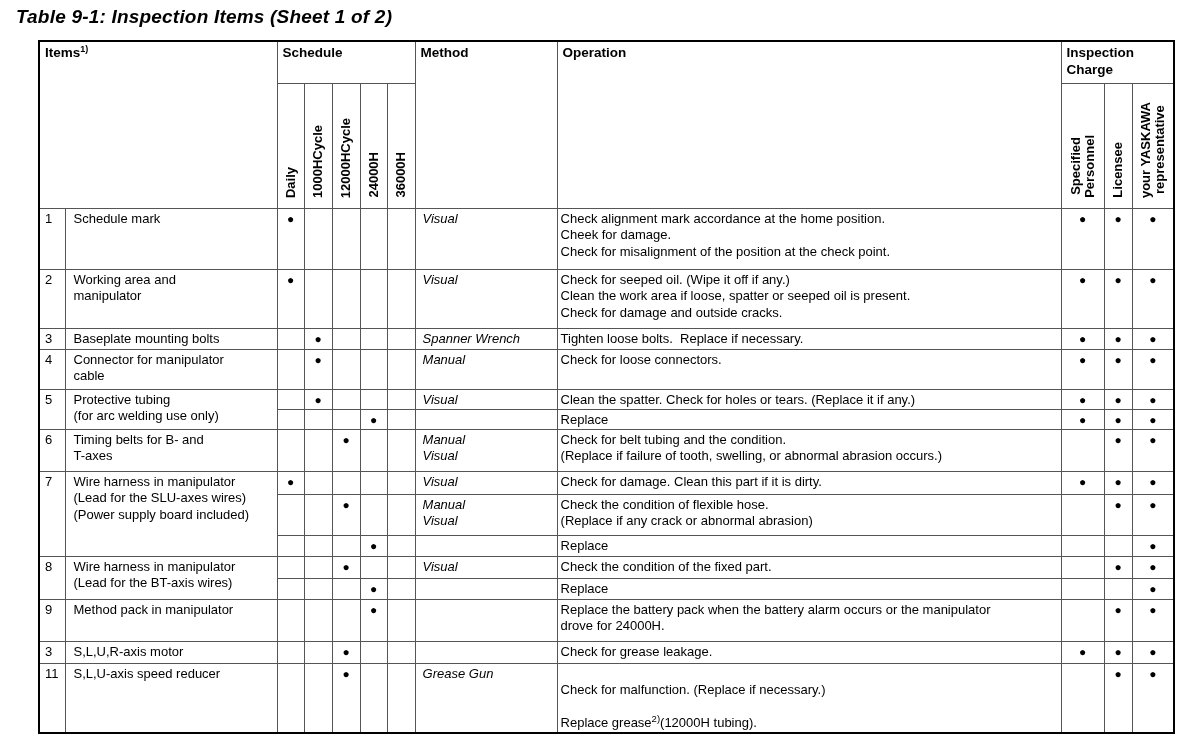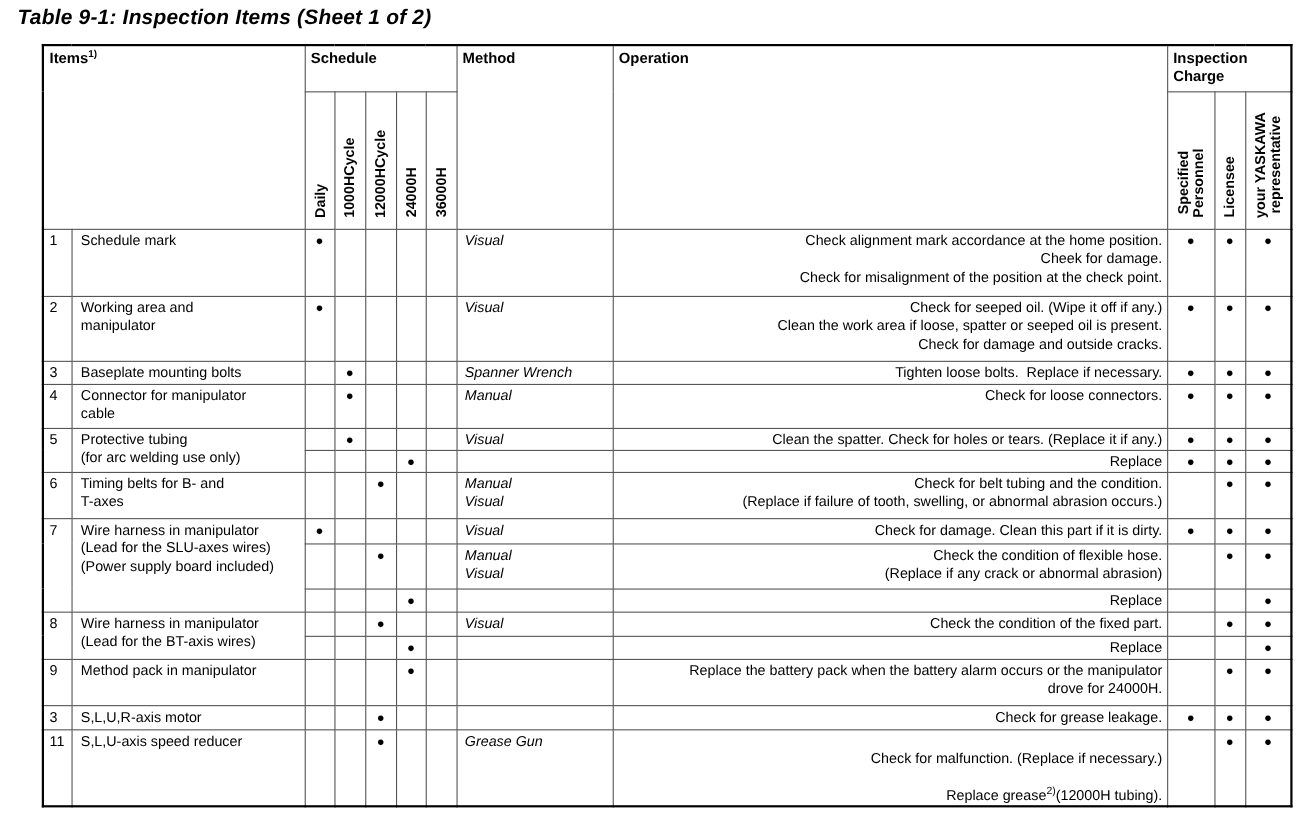--- a/index.html
+++ b/index.html
@@ -26,21 +26,21 @@
     text-align:left;
     white-space:pre-line;
     overflow:hidden;
     font-weight:normal;
   }
   .insp th{font-weight:bold;}
   th.hcell{vertical-align:top;padding-top:3px;font-size:13.5px;}
   td.num{padding-left:5px;}
   td.iname{padding-left:8px;}
   td.method{padding-left:7px;font-style:italic;}
-  td.op{padding-left:3px;text-align:right;}
+  td.op{padding-left:3px;}
   td.mark{
     text-align:center;padding:3px 0 0 0;font-size:12px;line-height:15px;
   }
   th.vcell{
     vertical-align:bottom;text-align:center;padding:0 0 5px 0;
   }
   .vtext{
     display:inline-block;
     writing-mode:vertical-rl;
     transform:rotate(180deg);

